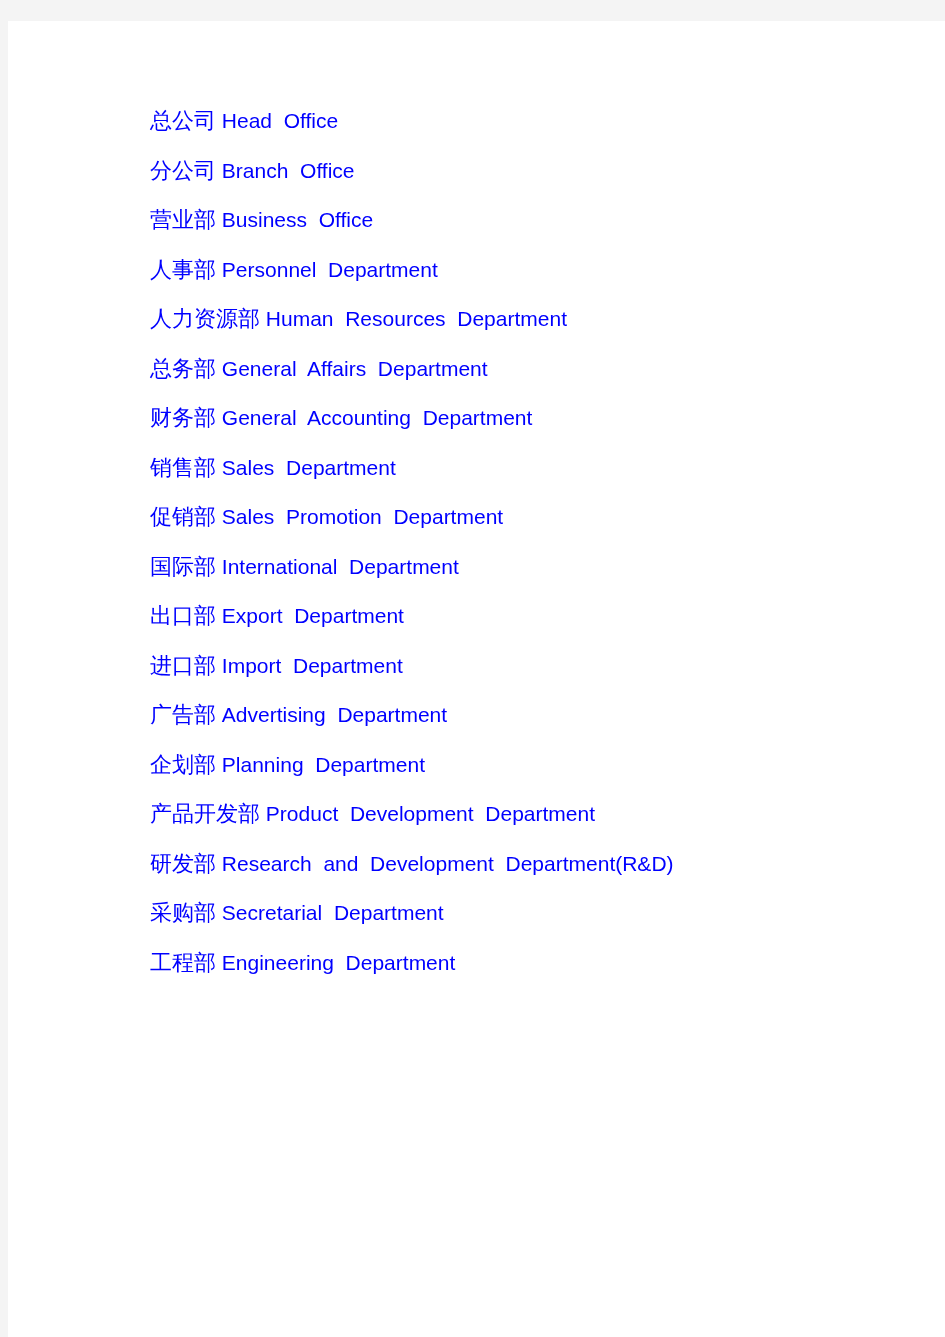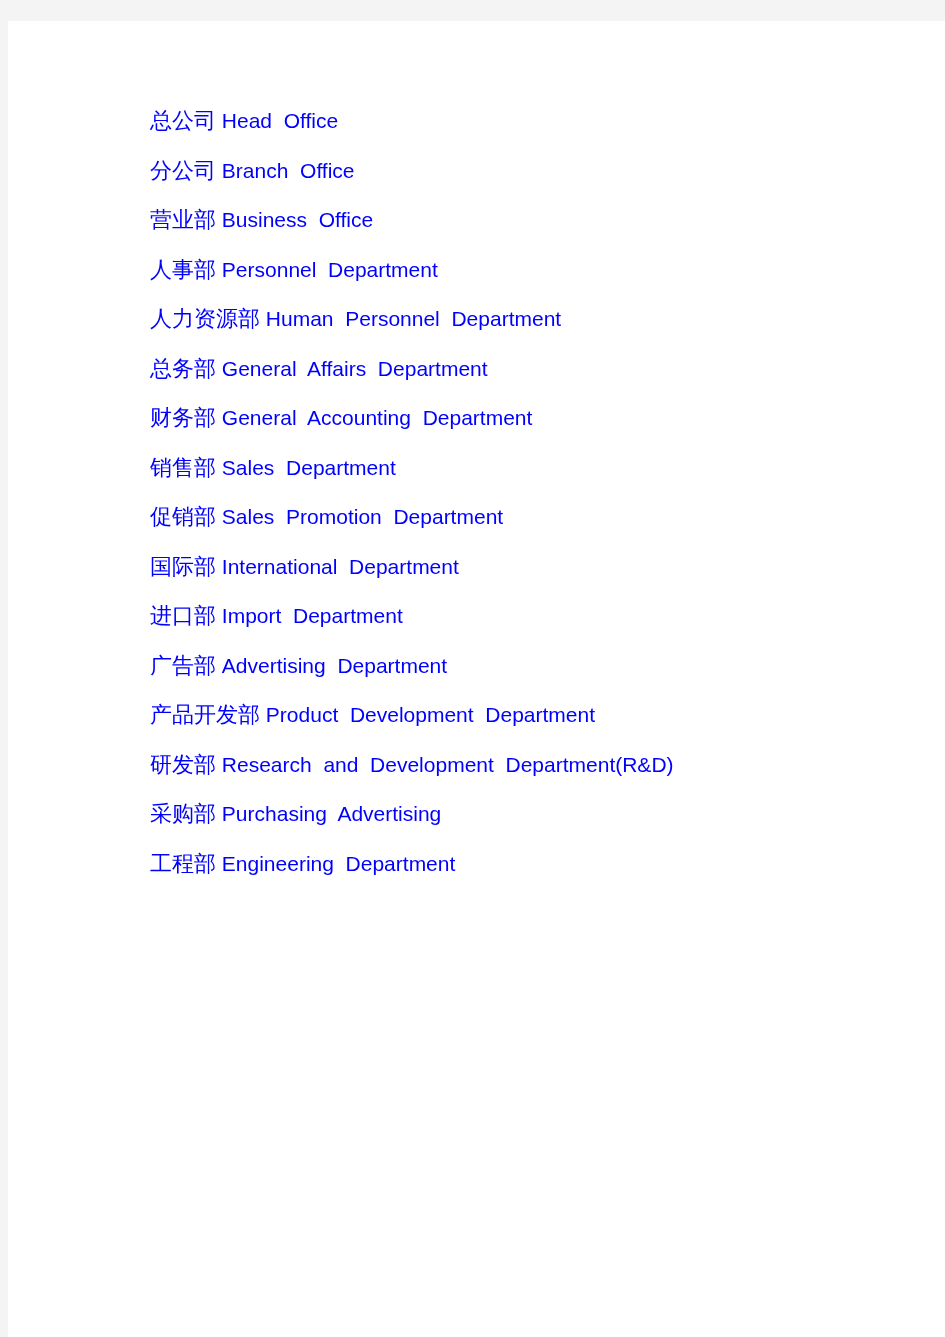--- a/index.html
+++ b/index.html
@@ -60,27 +60,29 @@
 </style>
 </head>
 <body>
 
 <div class="page-sheet">
   <div class="doc-body">
       <div class="doc-line"><span class="cn">总公司</span><span> </span><span class="en">Head  Office</span></div>
       <div class="doc-line"><span class="cn">分公司</span><span> </span><span class="en">Branch  Office</span></div>
       <div class="doc-line"><span class="cn">营业部</span><span> </span><span class="en">Business  Office</span></div>
       <div class="doc-line"><span class="cn">人事部</span><span> </span><span class="en">Personnel  Department</span></div>
-      <div class="doc-line"><span class="cn">人力资源部</span><span> </span><span class="en">Human  Personnel  Department</span></div>
+      <div class="doc-line"><span class="cn">人力资源部</span><span> </span><span class="en">Human  Resources  Department</span></div>
       <div class="doc-line"><span class="cn">总务部</span><span> </span><span class="en">General  Affairs  Department</span></div>
       <div class="doc-line"><span class="cn">财务部</span><span> </span><span class="en">General  Accounting  Department</span></div>
       <div class="doc-line"><span class="cn">销售部</span><span> </span><span class="en">Sales  Department</span></div>
       <div class="doc-line"><span class="cn">促销部</span><span> </span><span class="en">Sales  Promotion  Department</span></div>
       <div class="doc-line"><span class="cn">国际部</span><span> </span><span class="en">International  Department</span></div>
+      <div class="doc-line"><span class="cn">出口部</span><span> </span><span class="en">Export  Department</span></div>
       <div class="doc-line"><span class="cn">进口部</span><span> </span><span class="en">Import  Department</span></div>
       <div class="doc-line"><span class="cn">广告部</span><span> </span><span class="en">Advertising  Department</span></div>
+      <div class="doc-line"><span class="cn">企划部</span><span> </span><span class="en">Planning  Department</span></div>
       <div class="doc-line"><span class="cn">产品开发部</span><span> </span><span class="en">Product  Development  Department</span></div>
       <div class="doc-line"><span class="cn">研发部</span><span> </span><span class="en">Research  and  Development  Department(R&amp;D)</span></div>
-      <div class="doc-line"><span class="cn">采购部</span><span> </span><span class="en">Purchasing  Advertising</span></div>
+      <div class="doc-line"><span class="cn">采购部</span><span> </span><span class="en">Secretarial  Department</span></div>
       <div class="doc-line"><span class="cn">工程部</span><span> </span><span class="en">Engineering  Department</span></div>
       <div class="doc-line spacer"></div>
     </div>
 </div>
 
 </body></html>

